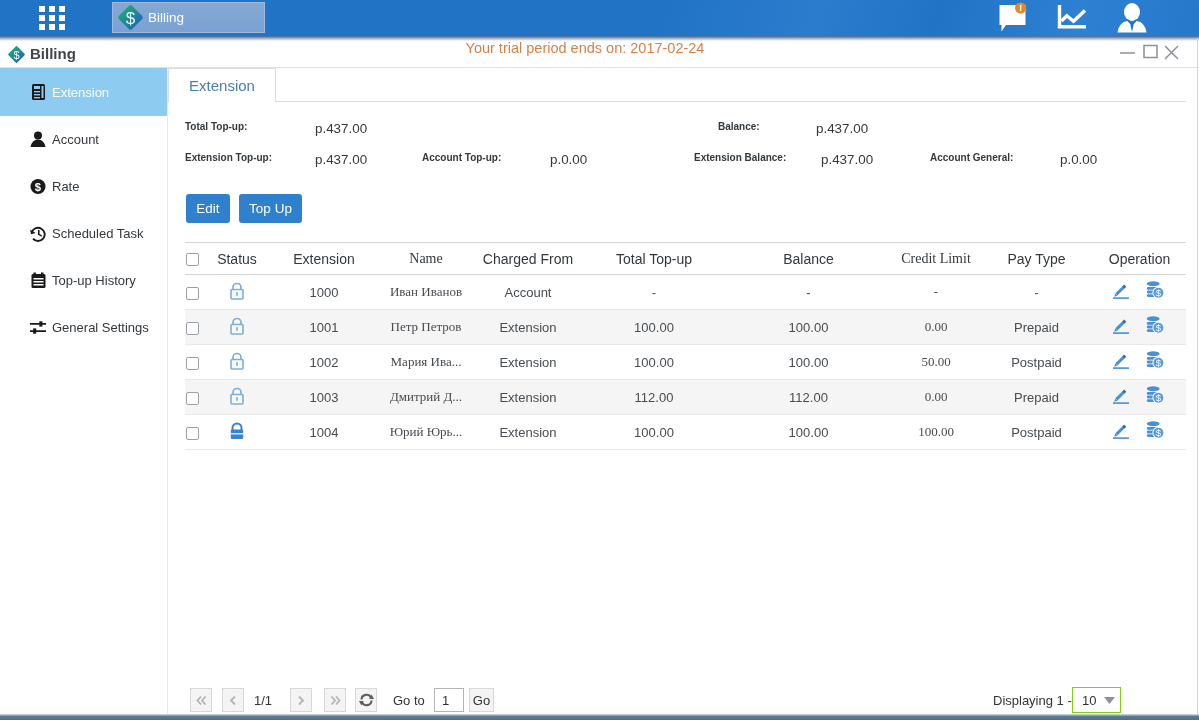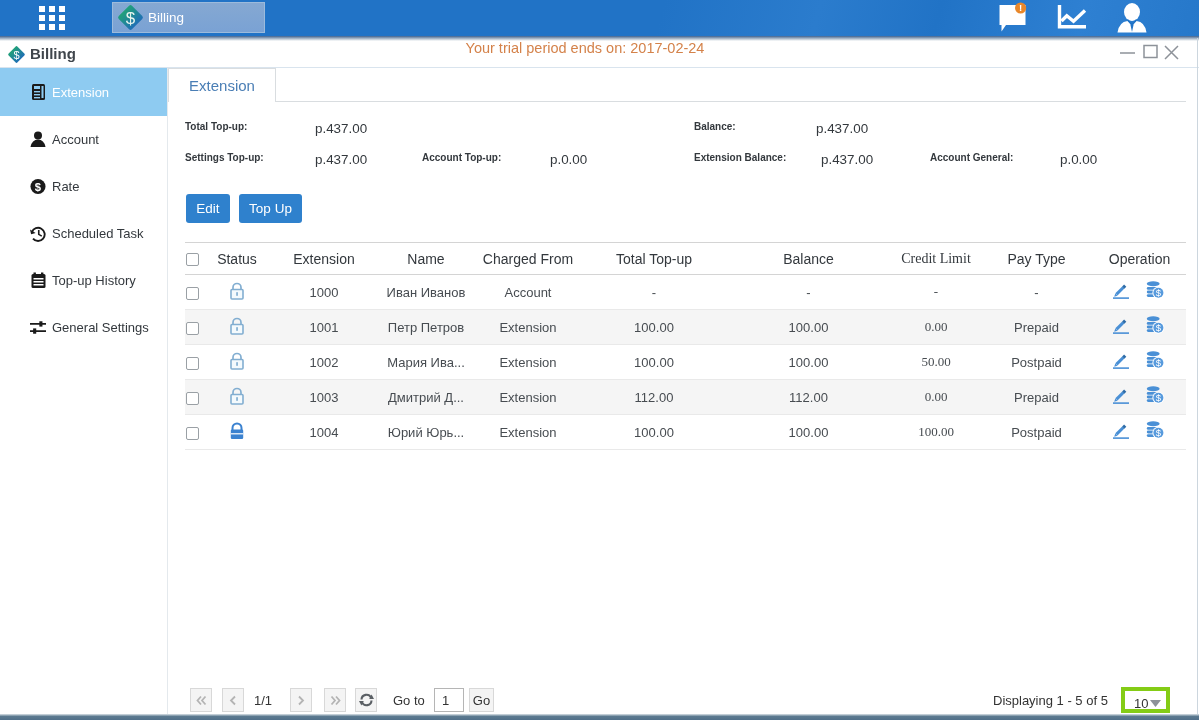--- a/index.html
+++ b/index.html
@@ -52,21 +52,21 @@
 
 
 #tbl { position:absolute; left:16px; top:174px; width:1001px; }
 .trow { display:flex; align-items:center; height:35px; border-bottom:1px solid #e9e9e9; font-size:13px; color:#474c51; }
 #thead { height:33px; border-top:1px solid #d4d4d4; border-bottom:1px solid #d4d4d4; color:#33383d; font-size:14px; }
 .trow.alt { background:#f5f5f5; }
 .c { text-align:center; flex:none; }
 .c1 { width:27px; text-align:left; padding-left:1px; }
 .c2 { width:50px; }
 .c3 { width:124px; }
-.c4 { width:80px; }
+.c4 { width:80px;font-family:Liberation Serif, serif; }
 .c5 { width:124px; }
 .c6 { width:128px; }
 .c7 { width:181px; }
 .c8 { width:74px;font-family:Liberation Serif, serif; }
 .c9 { width:127px; }
 .c10 { width:86px; padding-right:7px; }
 .cb { width:13px; height:13px; border:1px solid #9aa0a5; border-radius:2px; background:#fff; display:inline-block; vertical-align:middle; }
 
 
 #pager { position:absolute; left:16px; top:620px; width:1001px; height:26px; }
@@ -194,24 +194,24 @@
   </div>
 
   <div id="content">
     <div id="tabstrip">
       <div id="striprest"></div>
       <div id="activetab">Extension</div>
     </div>
 
     <div class="lbl" style="left:16px; top:53px">Total Top-up:</div>
     <div class="val" style="left:146px; top:53px">p.437.00</div>
-    <div class="lbl" style="left:525px; top:53px">Balance:</div>
+    <div class="lbl" style="left:549px; top:53px">Balance:</div>
     <div class="val" style="left:647px; top:53px">p.437.00</div>
 
-    <div class="lbl" style="left:16px; top:84px">Settings Top-up:</div>
+    <div class="lbl" style="left:16px; top:84px">Extension Top-up:</div>
     <div class="val" style="left:146px; top:84px">p.437.00</div>
     <div class="lbl" style="left:253px; top:84px">Account Top-up:</div>
     <div class="val" style="left:381px; top:84px">p.0.00</div>
     <div class="lbl" style="left:525px; top:84px">Extension Balance:</div>
     <div class="val" style="left:652px; top:84px">p.437.00</div>
     <div class="lbl" style="left:761px; top:84px">Account General:</div>
     <div class="val" style="left:891px; top:84px">p.0.00</div>
 
     <div class="btn" style="left:17px; top:126px; width:44px; height:29px;">Edit</div>
     <div class="btn" style="left:70px; top:126px; width:63px; height:29px;">Top Up</div>
@@ -403,21 +403,21 @@
             <path d="M2.5 6.5 A 5 5 0 0 1 12 4.6" stroke="#5a5f64" stroke-width="2.1" fill="none"></path>
             <path d="M10.2 5.9 L15 5.9 L12.6 1.6 z" fill="#5a5f64"></path>
             <path d="M12.5 7.5 A 5 5 0 0 1 3 9.4" stroke="#5a5f64" stroke-width="2.1" fill="none"></path>
             <path d="M0 8.1 L4.8 8.1 L2.4 12.4 z" fill="#5a5f64"></path>
           </svg>
       </div>
       <div style="position:absolute; left:208px; top:5px; font-size:13px; color:#333">Go to</div>
       <input id="goto-input" value="1" style="">
       <div style="position:absolute; left:284px; top:0; width:25px; height:24px; background:#f4f4f4; border:1px solid #d8d8d8; font-size:13px; color:#333; display:flex; align-items:center; justify-content:center;">Go</div>
       <div style="position:absolute; left:808px; top:5px; font-size:13px; color:#333">Displaying 1 - 5 of 5</div>
-      <div style="position:absolute; left:936px; top:-1px; width:49px; height:26px; background:#fff; border:4px solid #84cc16;">
+      <div style="position:absolute; left:887px; top:-1px; width:49px; height:26px; background:#fff; border:1px solid #84cc16;">
         <span style="position:absolute; left:9px; top:5px; font-size:13px; color:#333">10</span>
         <svg style="position:absolute; right:5px; top:9px" width="11" height="7" viewBox="0 0 11 7">
             <path d="M0 0 h11 l-5.5 7 z" fill="#8d9299"></path>
           </svg>
       </div>
     </div>
   </div>
 
   <div id="rightedge"></div>
   <div id="bottombar"></div>

